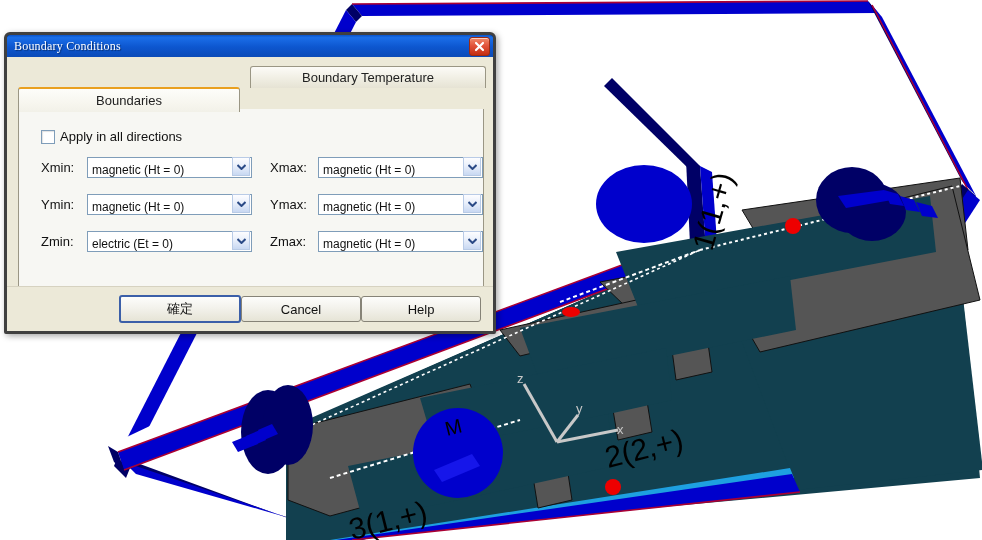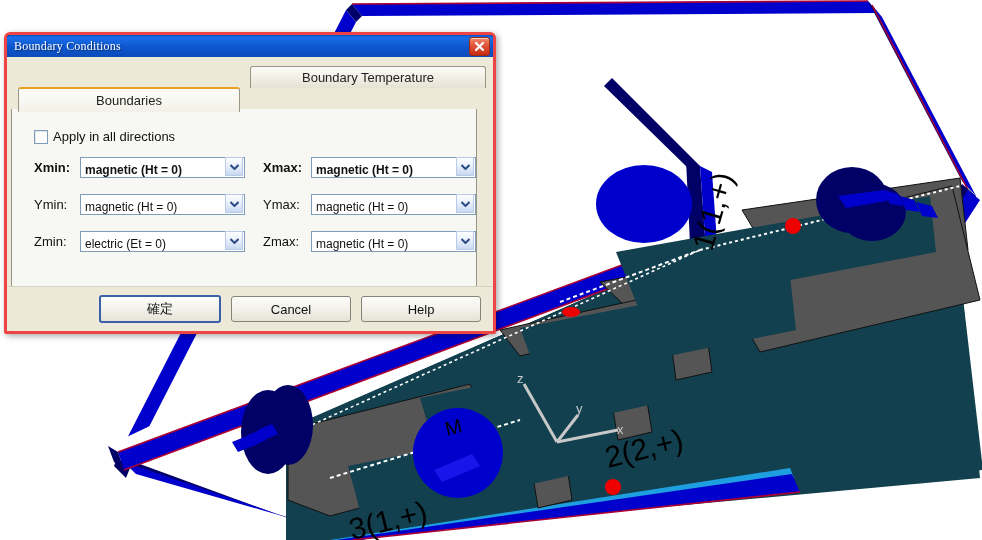--- a/index.html
+++ b/index.html
@@ -13,21 +13,21 @@
   #viewport{position:absolute;left:0;top:0;width:982px;height:540px;background:#fff;overflow:hidden;}
   #viewport svg{display:block;}
 
   .axis-label{font-family:"Liberation Sans",sans-serif;font-size:13px;fill:#c8c8c8;}
   .port-label{font-family:"Liberation Sans",sans-serif;font-size:30px;fill:#000;}
   .m-label{font-family:"Liberation Sans",sans-serif;font-size:20px;fill:#000;}
 
   
   #dialog{
     position:absolute;left:4px;top:32px;width:486px;height:296px;
-    border:3px solid #ef4444;border-radius:6px 6px 2px 2px;
+    border:3px solid #404040;border-radius:6px 6px 2px 2px;
     background:#000000;
     box-shadow:2px 2px 6px rgba(0,0,0,.35);
     overflow:hidden;
   }
   .titlebar{
     height:22px;
     background:linear-gradient(to bottom,#0a53c8 0%,#1a6ee8 12%,#0d56cf 55%,#0b4bb8 100%);
     display:flex;align-items:center;justify-content:space-between;
     padding:0 3px 0 7px;position:relative;
   }
@@ -56,21 +56,21 @@
     font-size:13px;color:#222;cursor:pointer;white-space:nowrap;
   }
   .tabrow2{position:absolute;left:11px;top:30px;width:466px;height:23px;padding-left:48px;}
   .tab.active{
     background:linear-gradient(to bottom,#fdfdfa 0%,#f7f6ef 60%,#f2f1e8 100%);
     border-top:2px solid #e9a020;
     z-index:5;
   }
 
   .panel{
-    position:absolute;left:4px;top:52px;width:464px;height:185px;
+    position:absolute;left:11px;top:52px;width:464px;height:185px;
     background:#f7f7f3;border:1px solid #9a9684;border-top:none;
     overflow:hidden;
   }
 
   .chkrow{position:absolute;left:22px;top:20px;display:flex;align-items:center;gap:5px;cursor:pointer;}
   .chkbox{width:12px;height:12px;background:#fff;border:1px solid #7f9db9;box-shadow:inset 1px 1px 1px rgba(0,0,0,.12);}
   .chklabel{font-size:13px;color:#111;}
 
   .fieldrow{position:absolute;left:22px;display:flex;align-items:center;gap:6px;}
   .fieldlabel{font-size:13px;color:#111;width:40px;}
@@ -92,21 +92,21 @@
   .disabled .fieldlabel,.disabled .fieldlabel2{color:#a9a595;}
   .disabled .combo{border-color:#bdbdb4;}
   .disabled .combo .val{color:#a9a595;}
   .flatbtn{
     width:163px;height:19px;border:1px solid #bdbdb4;background:#f1efe6;
     display:flex;align-items:center;justify-content:center;font-size:12px;color:#a9a595;
   }
 
   .btnrow{
     position:absolute;left:0;right:0;bottom:0;height:44px;background:#ece9d8;
-    display:flex;align-items:center;justify-content:flex-end;gap:10px;padding-right:12px;
+    display:flex;align-items:center;justify-content:flex-end;padding-right:12px;
     border-top:1px solid #d6d2c0;
   }
   .btn{
     min-width:90px;height:24px;padding:0 14px;
     background:linear-gradient(to bottom,#fdfdfb 0%,#f3f2ec 45%,#e6e4d6 100%);
     border:1px solid #868377;border-radius:3px;
     font-size:13px;color:#111;cursor:pointer;
     display:flex;align-items:center;justify-content:center;
   }
   .btn.default{border:2px solid #3b5fa8;}
@@ -283,21 +283,21 @@
       </div>
     </div>
 
     <div class="panel">
 
       <div class="chkrow">
         <span class="chkbox"></span>
         <span class="chklabel">Apply in all directions</span>
       </div>
 
-      <div class="fieldrow" style="top:48px;font-weight:bold;">
+      <div class="fieldrow" style="top:48px;">
         <span class="fieldlabel">Xmin:</span>
         <span class="combo">
           <span class="val">magnetic (Ht = 0)</span>
           <span class="arrow">
             <svg width="9" height="6" viewBox="0 0 9 6">
                 <path d="M0.5 1 L4.5 5 L8.5 1" fill="none" stroke="#2a4a86" stroke-width="2"></path>
               </svg>
           </span>
         </span>
         <span class="fieldlabel2" style="margin-left:12px;">Xmax:</span>

